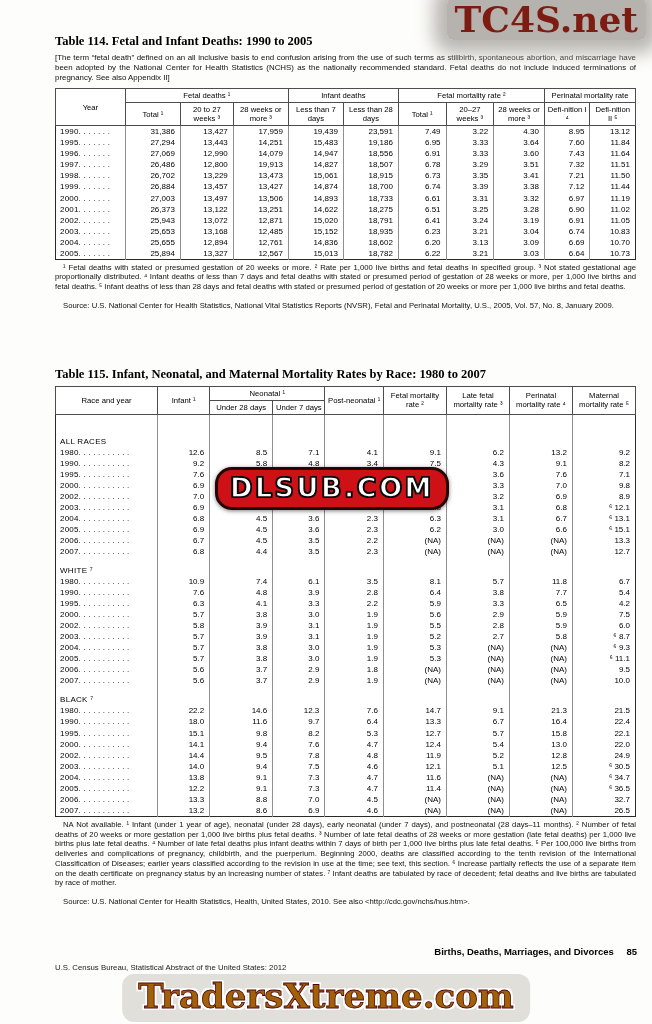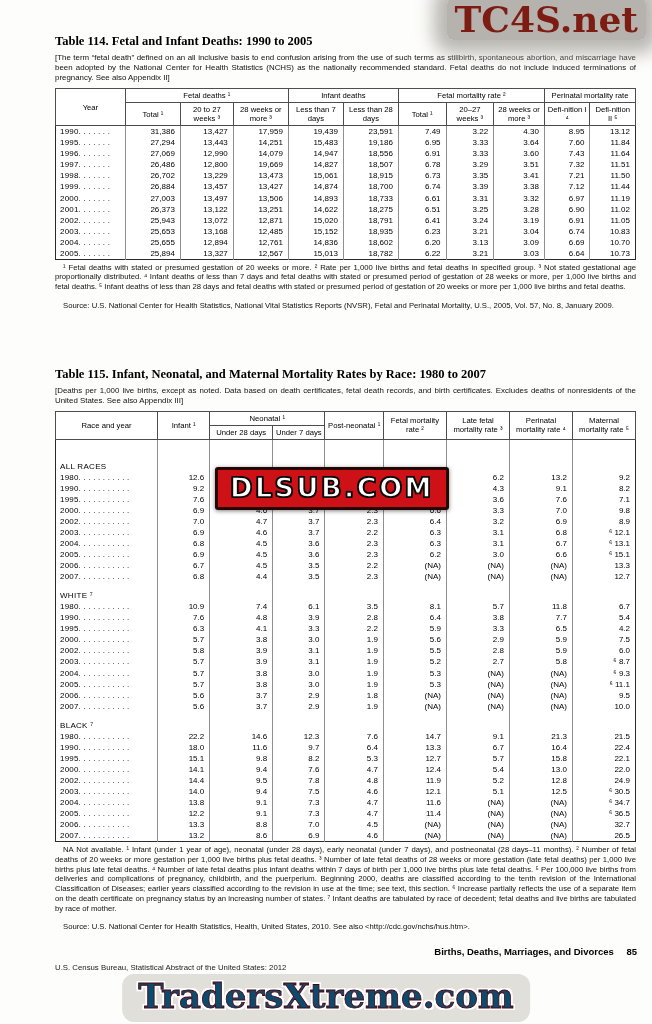--- a/index.html
+++ b/index.html
@@ -44,30 +44,30 @@
     position:absolute;top:-2px;right:6px;z-index:40;
     font-family:"DejaVu Serif","Liberation Serif",serif;font-weight:700;
     font-size:36px;line-height:42px;color:#7c1c12;
     background:rgba(176,173,167,.92);border-radius:6px;padding:0 8px;
     box-shadow:0 0 18px 13px rgba(176,173,167,.9);
   }
   .wm-mid{
     position:absolute;left:160px;top:100px;z-index:60;
     font-family:"DejaVu Sans","Liberation Sans",sans-serif;font-weight:700;
     font-size:27px;letter-spacing:2.5px;color:#fff;
-    background:#ce1116;border:3px solid #260505;border-radius:3px;
+    background:#ce1116;border:3px solid #260505;border-radius:17px;
     padding:2px 12px 4px;
     -webkit-text-stroke:1.4px #0a0a0a;
     text-shadow:-1px -1px 0 #111,1px -1px 0 #111,-1px 1px 0 #111,1px 1px 0 #111;
     box-shadow:0 1px 4px rgba(0,0,0,.5);
   }
   .wm-bottom{
     position:absolute;left:50%;bottom:2px;transform:translateX(-50%);z-index:60;
     font-family:"DejaVu Serif","Liberation Serif",serif;font-weight:700;
-    font-size:34px;color:#0c4a6e;
+    font-size:34px;color:#a16207;
     background:rgba(201,198,192,.55);border-radius:12px;padding:2px 16px 6px;
     -webkit-text-stroke:.8px #50000a;
     text-shadow:-2px 0 0 #fff,2px 0 0 #fff,0 -2px 0 #fff,0 2px 0 #fff,
                 -2px -2px 0 #fff,2px 2px 0 #fff,-2px 2px 0 #fff,2px -2px 0 #fff;
     text-align:right;
   }
 </style>
 </head>
 <body>
 
@@ -149,21 +149,21 @@
             <td class="num">6.91</td>
             <td class="num">3.33</td>
             <td class="num">3.60</td>
             <td class="num">7.43</td>
             <td class="num">11.64</td>
           </tr>
           <tr>
             <td class="stub">1997. . . . . . .</td>
             <td class="num">26,486</td>
             <td class="num">12,800</td>
-            <td class="num">19,669</td>
+            <td class="num">19,913</td>
             <td class="num">14,827</td>
             <td class="num">18,507</td>
             <td class="num">6.78</td>
             <td class="num">3.29</td>
             <td class="num">3.51</td>
             <td class="num">7.32</td>
             <td class="num">11.51</td>
           </tr>
           <tr>
             <td class="stub">1998. . . . . . .</td>
@@ -271,21 +271,20 @@
           </tr>
         </tbody>
     </table>
 
     <p class="fn">¹ Fetal deaths with stated or presumed gestation of 20 weeks or more. ² Rate per 1,000 live births and fetal deaths in specified group. ³ Not stated gestational age proportionally distributed. ⁴ Infant deaths of less than 7 days and fetal deaths with stated or presumed period of gestation of 28 weeks or more, per 1,000 live births and fetal deaths. ⁵ Infant deaths of less than 28 days and fetal deaths with stated or presumed period of gestation of 20 weeks or more per 1,000 live births and fetal deaths.</p>
     <p class="fn src">Source: U.S. National Center for Health Statistics, National Vital Statistics Reports (NVSR), Fetal and Perinatal Mortality, U.S., 2005, Vol. 57, No. 8, January 2009.</p>
   </section>
 
   <section class="sec115">
     <h2 class="t-title">Table 115. Infant, Neonatal, and Maternal Mortality Rates by Race: 1980 to 2007</h2>
-    <p class="t-note">[Deaths per 1,000 live births, except as noted. Data based on death certificates, fetal death records, and birth certificates. Excludes deaths of nonresidents of the United States. See also Appendix III]</p>
 
     <table class="stat">
       <colgroup>
         <col style="width:94px">
           <col style="width:48px">
           <col style="width:58px">
           <col style="width:48px">
         <col style="width:54px">
           <col style="width:58px">
           <col style="width:58px">

